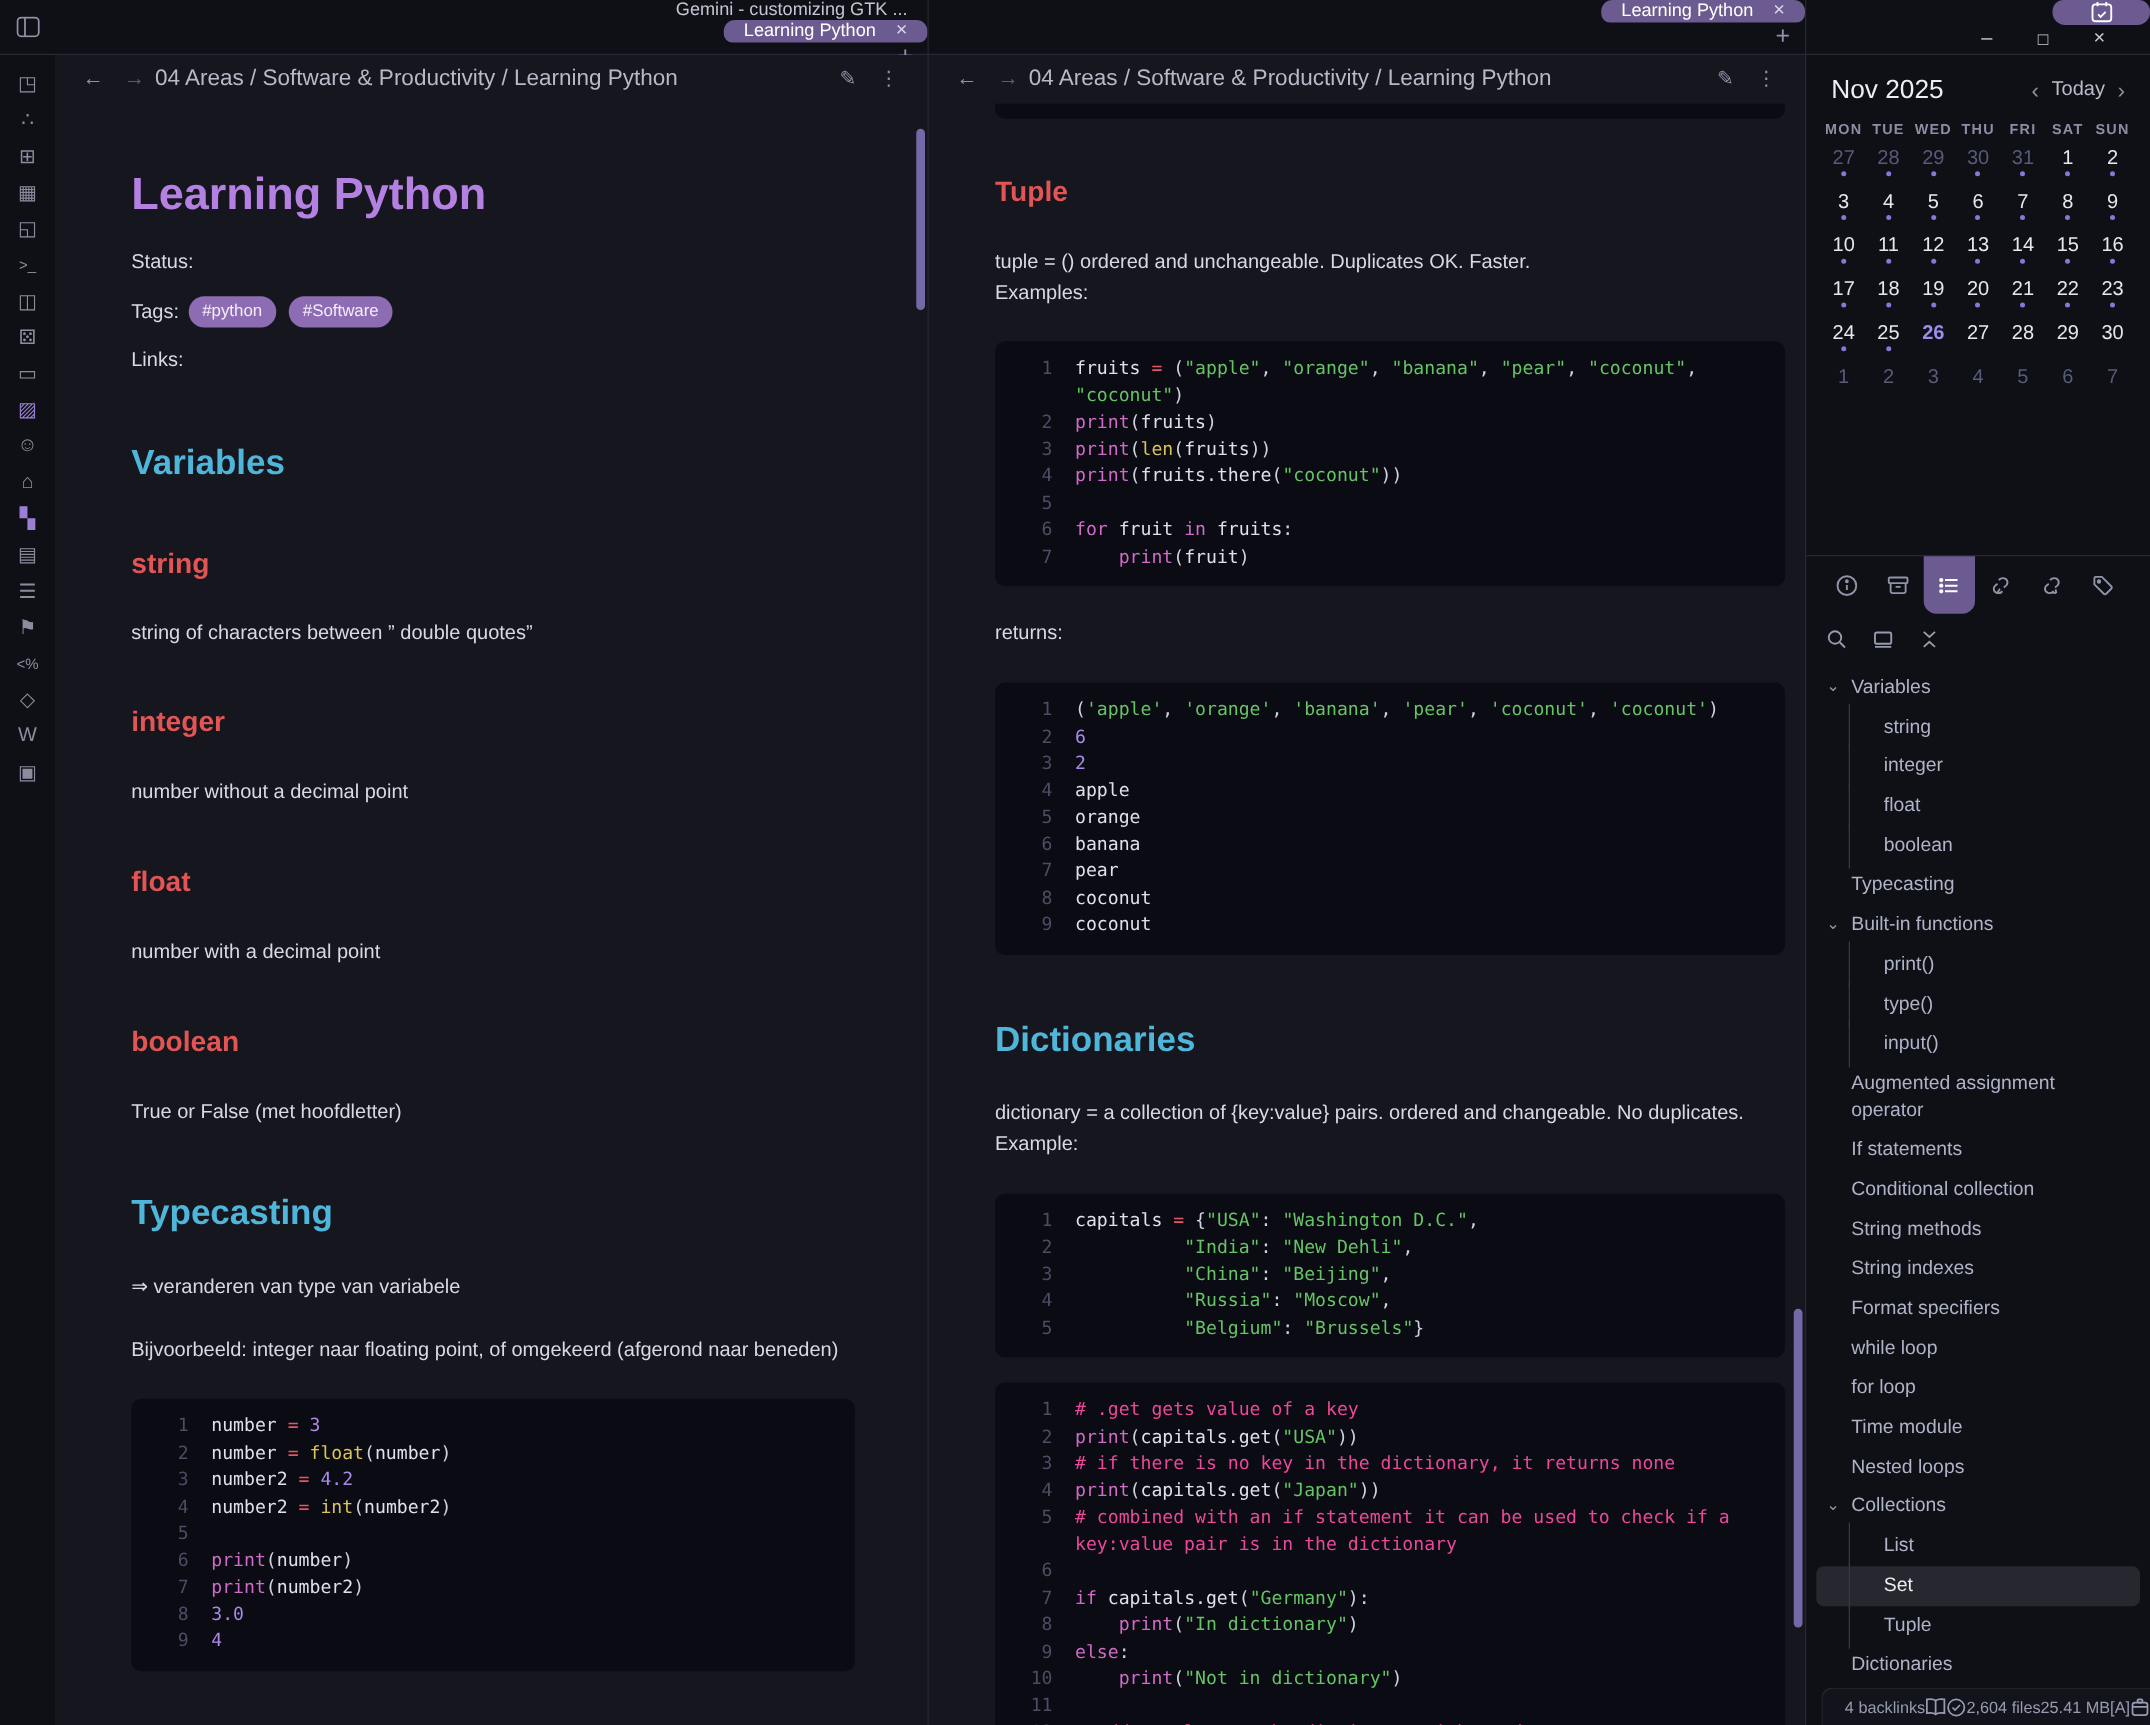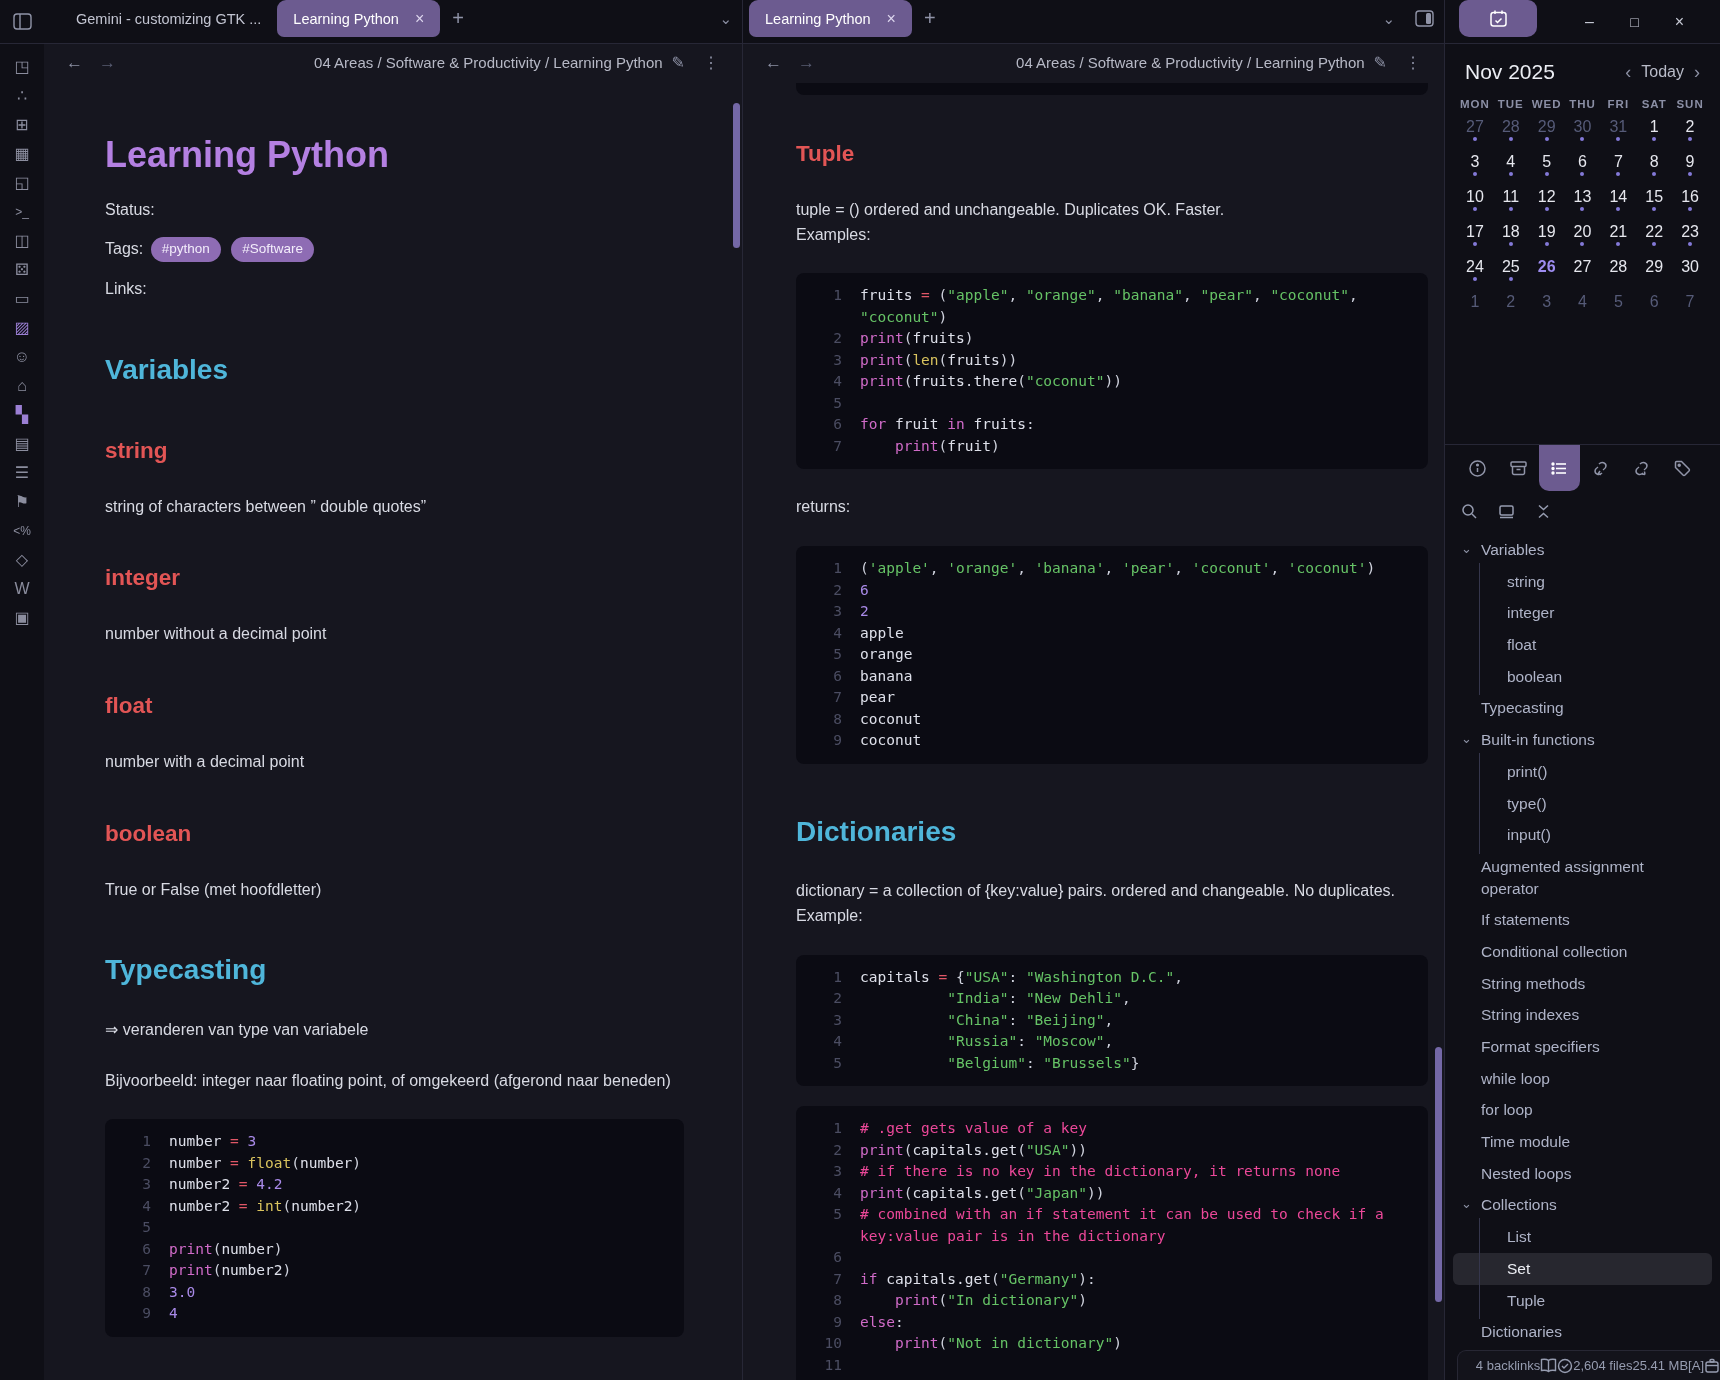--- a/index.html
+++ b/index.html
@@ -10,21 +10,21 @@
     --border:#272734; --accent-tab:#6c5b90; --accent:#9d8cf0;
     --title-purple:#b480e2; --cyan:#4fb6da; --red:#e25555;
     --text:#d8dae3; --muted:#9aa0b2; --faded:#5b5f75;
   }
   .app{position:relative;width:1720px;height:1380px;background:var(--bg-base);}
 
   
   .titlebar{position:absolute;top:0;left:0;right:0;height:43px;display:flex;
     border-bottom:1px solid #272736;background:var(--bg-base);}
   .tb-ribbon{width:44px;flex:none;display:flex;align-items:center;justify-content:center;color:#9094a8;}
-  .tb-group{display:flex;align-items:flex-start;}
+  .tb-group{display:flex;align-items:flex-end;flex-direction:column;}
   .tb-left{width:698px;flex:none;padding-left:16px;box-sizing:border-box;}
   .tb-right{width:702px;flex:none;padding-left:6px;box-sizing:border-box;border-left:1px solid #272736;}
   .tb-side{flex:1;border-left:1px solid #272736;}
   .tab{height:37px;display:flex;align-items:center;padding:0 16px;font-size:14.5px;
     color:#c3c5d2;white-space:nowrap;}
   .tab.active{background:var(--accent-tab);color:#fff;border-radius:9px 9px 7px 7px;}
   .tab-close{margin-left:16px;font-size:16px;color:#ddd6ee;cursor:default;}
   .newtab{height:37px;display:flex;align-items:center;padding:0 12px;color:#9094a8;font-size:20px;}
   .tb-spacer{flex:1;}
   .chevicon{height:37px;display:flex;align-items:center;padding:0 10px;color:#8d91a5;font-size:15px;}
@@ -43,21 +43,21 @@
     color:#8b8d9e;font-size:16px;}
   .ricon.accent{color:#9b7fd4;}
   .ricon.small{font-size:12px;letter-spacing:0;}
 
   .pane{position:relative;background:var(--bg-pane);overflow:hidden;box-sizing:border-box;}
   .pane-left{width:698px;flex:none;}
   .pane-right{width:702px;flex:none;border-left:1px solid #272736;}
   .pane-header{height:37px;display:flex;align-items:center;padding:0 14px;color:#8d91a5;}
   .nav-arrow{font-size:17px;padding:0 8px;color:#8d91a5;}
   .nav-arrow.fwd{color:#585c72;}
-  .breadcrumb{flex:1;text-align:right;font-size:15px;color:#b7b9c6;overflow:hidden;white-space:nowrap;}
+  .breadcrumb{flex:1;text-align:left;font-size:18px;color:#b7b9c6;overflow:hidden;white-space:nowrap;}
   .hdr-act{font-size:16px;padding:0 9px;color:#8d91a5;}
 
   .note{padding:22px 58px 0 61px;color:var(--text);font-size:16px;line-height:1.55;}
   .note-right{padding:0 16px 0 53px;}
   .note-title{font-size:36px;font-weight:700;color:var(--title-purple);margin:24px 0 14px;}
   .meta{line-height:1.66;font-size:16px;color:var(--text);}
   .meta .row{margin:2px 0;}
   .tagpill{display:inline-block;background:#8e6cb4;color:#f3edfb;border-radius:20px;
     padding:1px 11px;font-size:13.5px;margin:12px 3px;vertical-align:1px;}
   .h1c{font-size:28px;font-weight:700;color:var(--cyan);margin:46px 0 0;}

